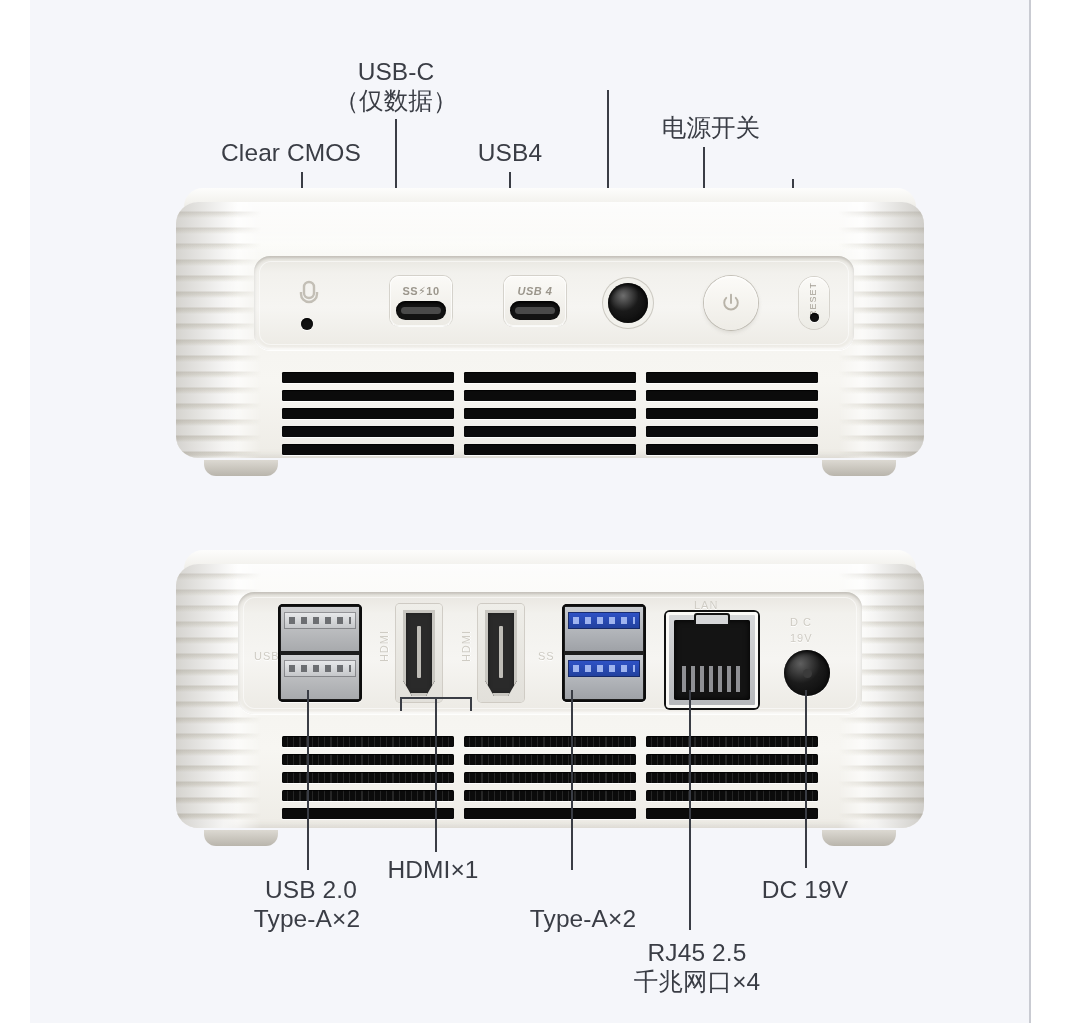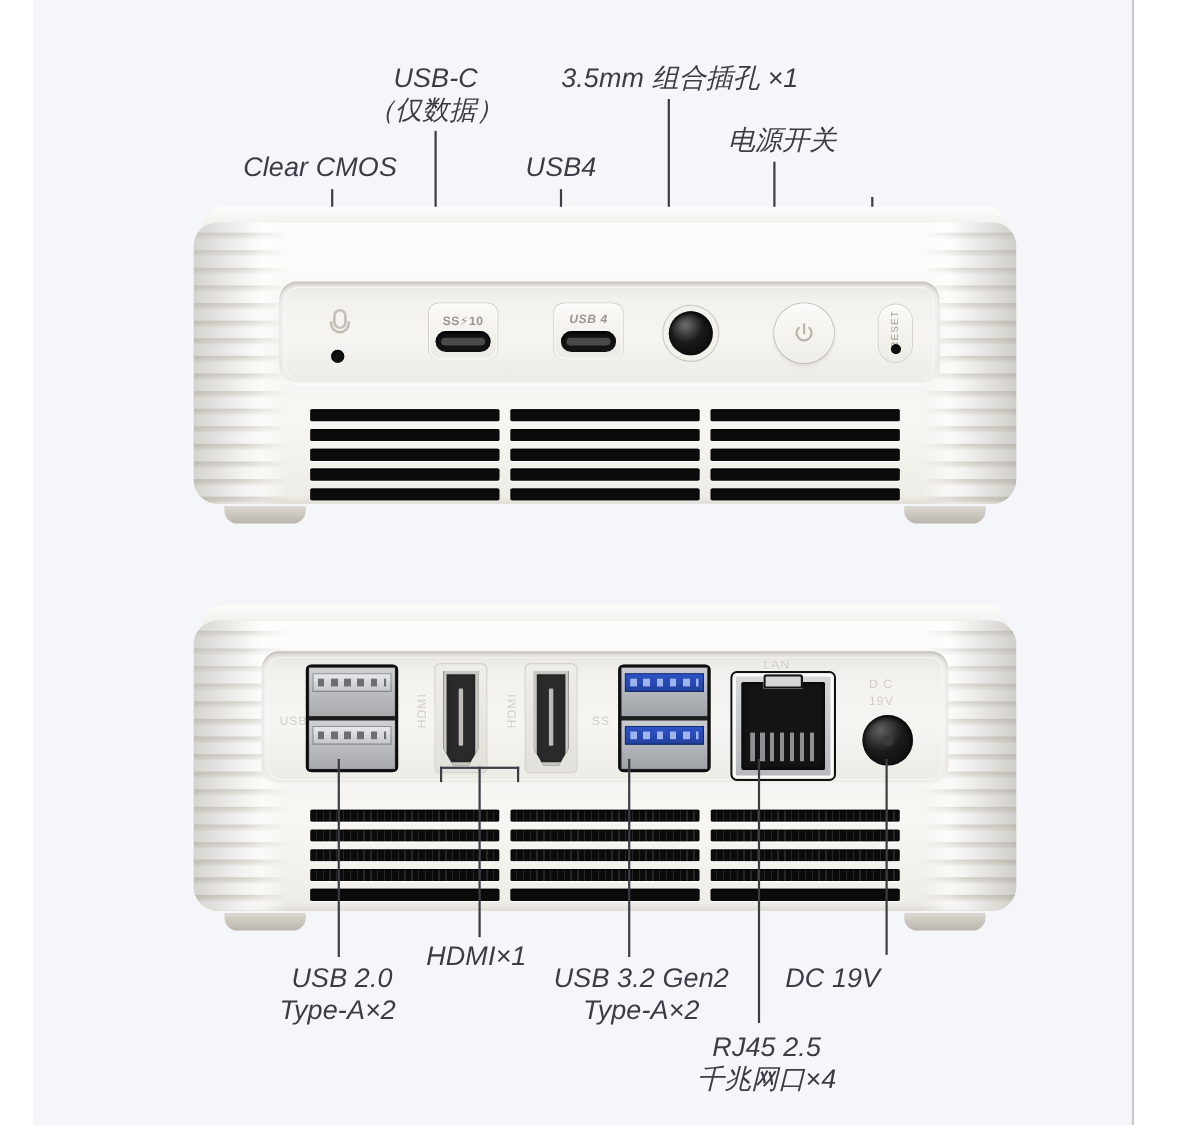--- a/index.html
+++ b/index.html
@@ -19,21 +19,21 @@
 
   
   .lbl{
     position:absolute;
     color:#3a3d45;
     font-size:24.5px;
     line-height:29px;
     white-space:pre;
     letter-spacing:.1px;
   }
-  .lbl.c{transform:translateX(-50%);text-align:left;font-style:italic;}
+  .lbl.c{transform:translateX(-50%);text-align:left;}
 
   
   .leader{position:absolute;width:2px;background:#3a3d45;}
   .bracket{position:absolute;}
   .bracket .h{position:absolute;left:0;top:0;height:2px;background:#3a3d45;width:100%;}
   .bracket .v{position:absolute;top:0;width:2px;height:14px;background:#3a3d45;}
 
   
   .device{position:absolute;}
   
@@ -172,21 +172,20 @@
 <body>
 
 <div class="page">
   <div class="canvas"></div>
   <div class="right-rule"></div>
 
   <div class="lbl c" style="left:291px;top:138px;">Clear CMOS</div>
   <div class="lbl c" style="left:396px;top:57px;">USB-C</div>
   <div class="lbl c" style="left:396px;top:86px;">（仅数据）</div>
   <div class="lbl c" style="left:510px;top:138px;">USB4</div>
-  <div class="lbl c" style="left:618px;top:57px;">3.5mm 组合插孔 ×1</div>
   <div class="lbl c" style="left:711px;top:113px;">电源开关</div>
   <div class="lbl c" style="left:793px;top:145px;margin-top:48px;">DMIC</div>
 
   <div class="leader" style="left:301px;top:172px;height:114px;"></div>
   <div class="leader" style="left:395px;top:119px;height:162px;"></div>
   <div class="leader" style="left:509px;top:172px;height:110px;"></div>
   <div class="leader" style="left:607px;top:90px;height:190px;"></div>
   <div class="leader" style="left:703px;top:147px;height:134px;"></div>
   <div class="leader" style="left:792px;top:179px;height:103px;"></div>
 
@@ -364,20 +363,19 @@
 
   <div class="leader" style="left:571px;top:690px;height:180px;"></div>
   <div class="leader" style="left:689px;top:690px;height:240px;"></div>
   <div class="leader" style="left:805px;top:690px;height:178px;"></div>
 
   <div class="lbl c" style="left:311px;top:875px;">USB 2.0</div>
   <div class="lbl c" style="left:307px;top:904px;">Type-A×2</div>
 
   <div class="lbl c" style="left:433px;top:855px;">HDMI×1</div>
 
-  <div class="lbl c" style="left:583px;top:875px;">USB 3.2 Gen2</div>
   <div class="lbl c" style="left:583px;top:904px;">Type-A×2</div>
 
   <div class="lbl c" style="left:697px;top:938px;">RJ45 2.5</div>
   <div class="lbl c" style="left:697px;top:967px;">千兆网口×4</div>
 
-  <div class="lbl c" style="left:757px;top:875px;">DC 19V</div>
+  <div class="lbl c" style="left:805px;top:875px;">DC 19V</div>
 </div>
 
 </body></html>

